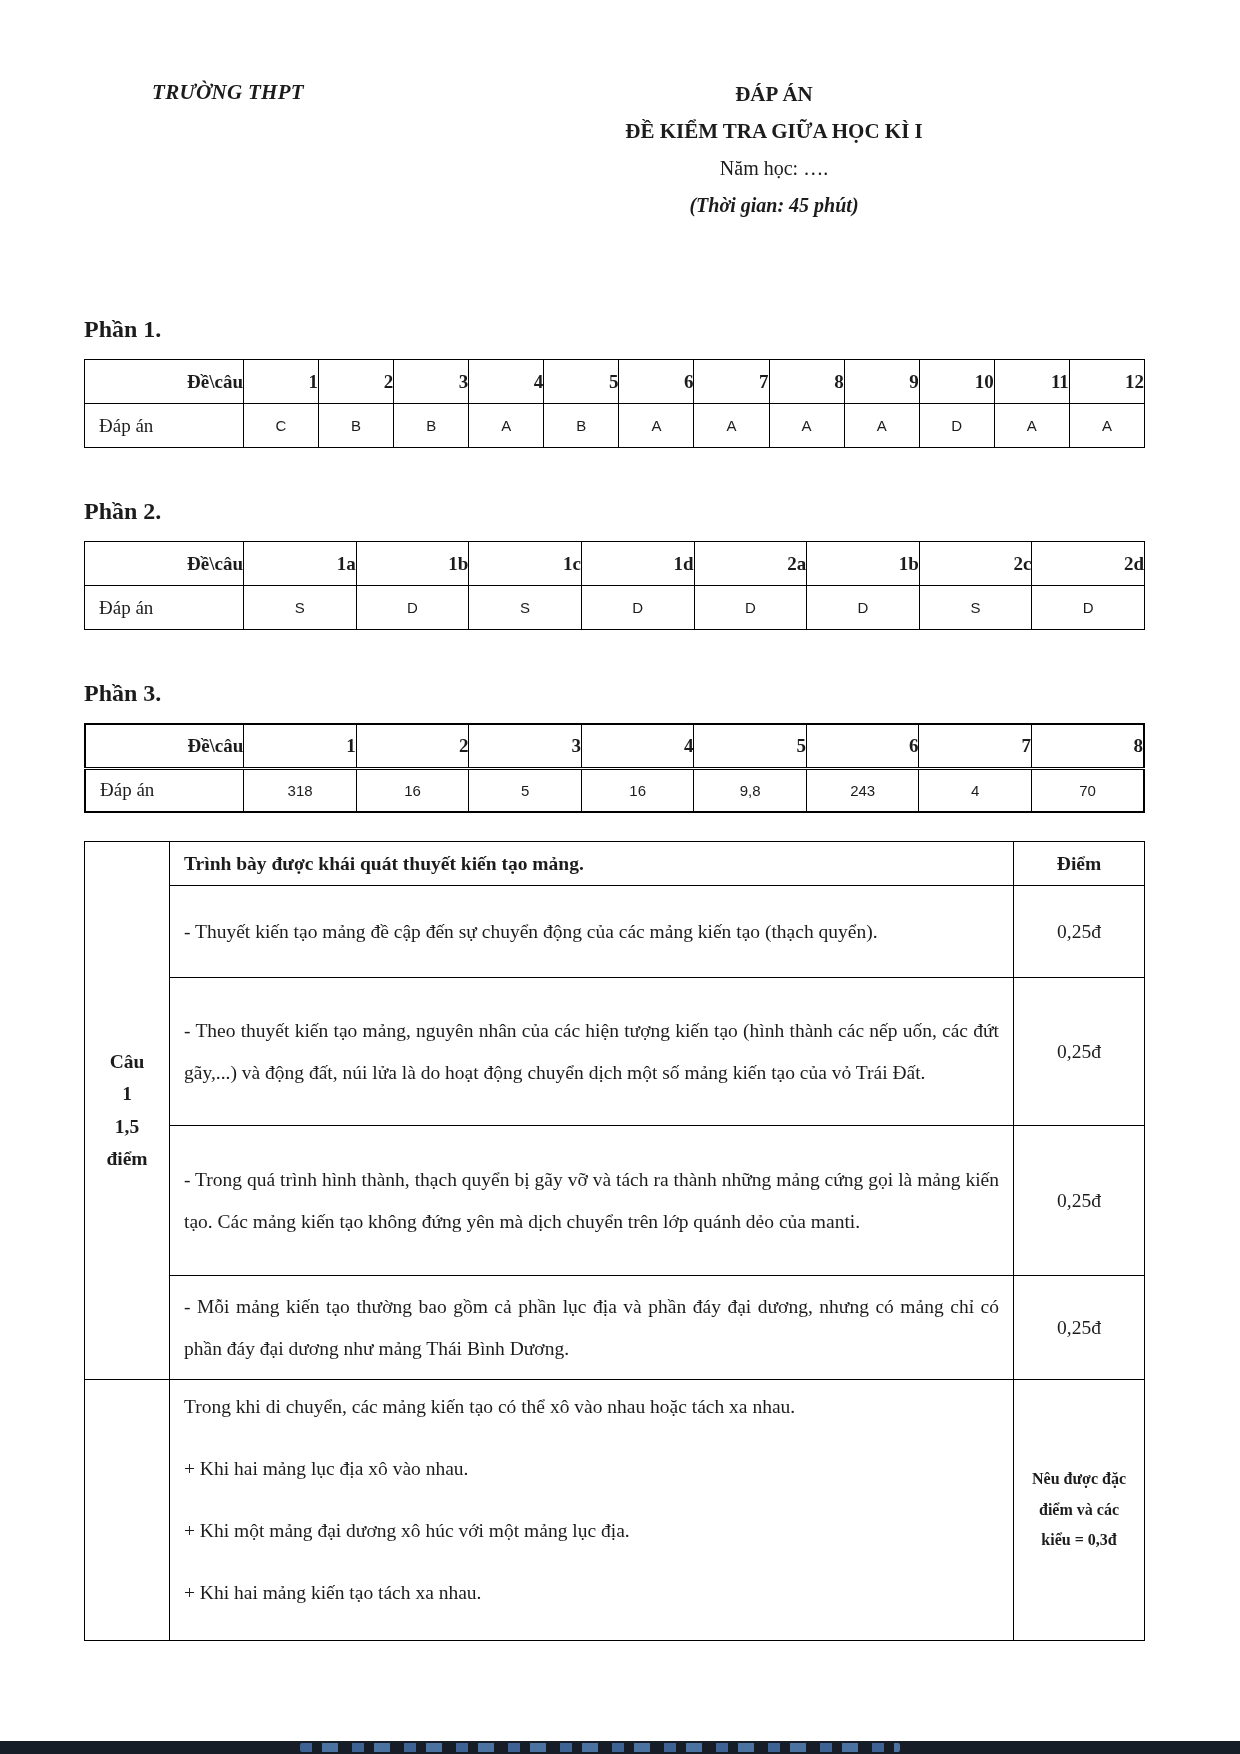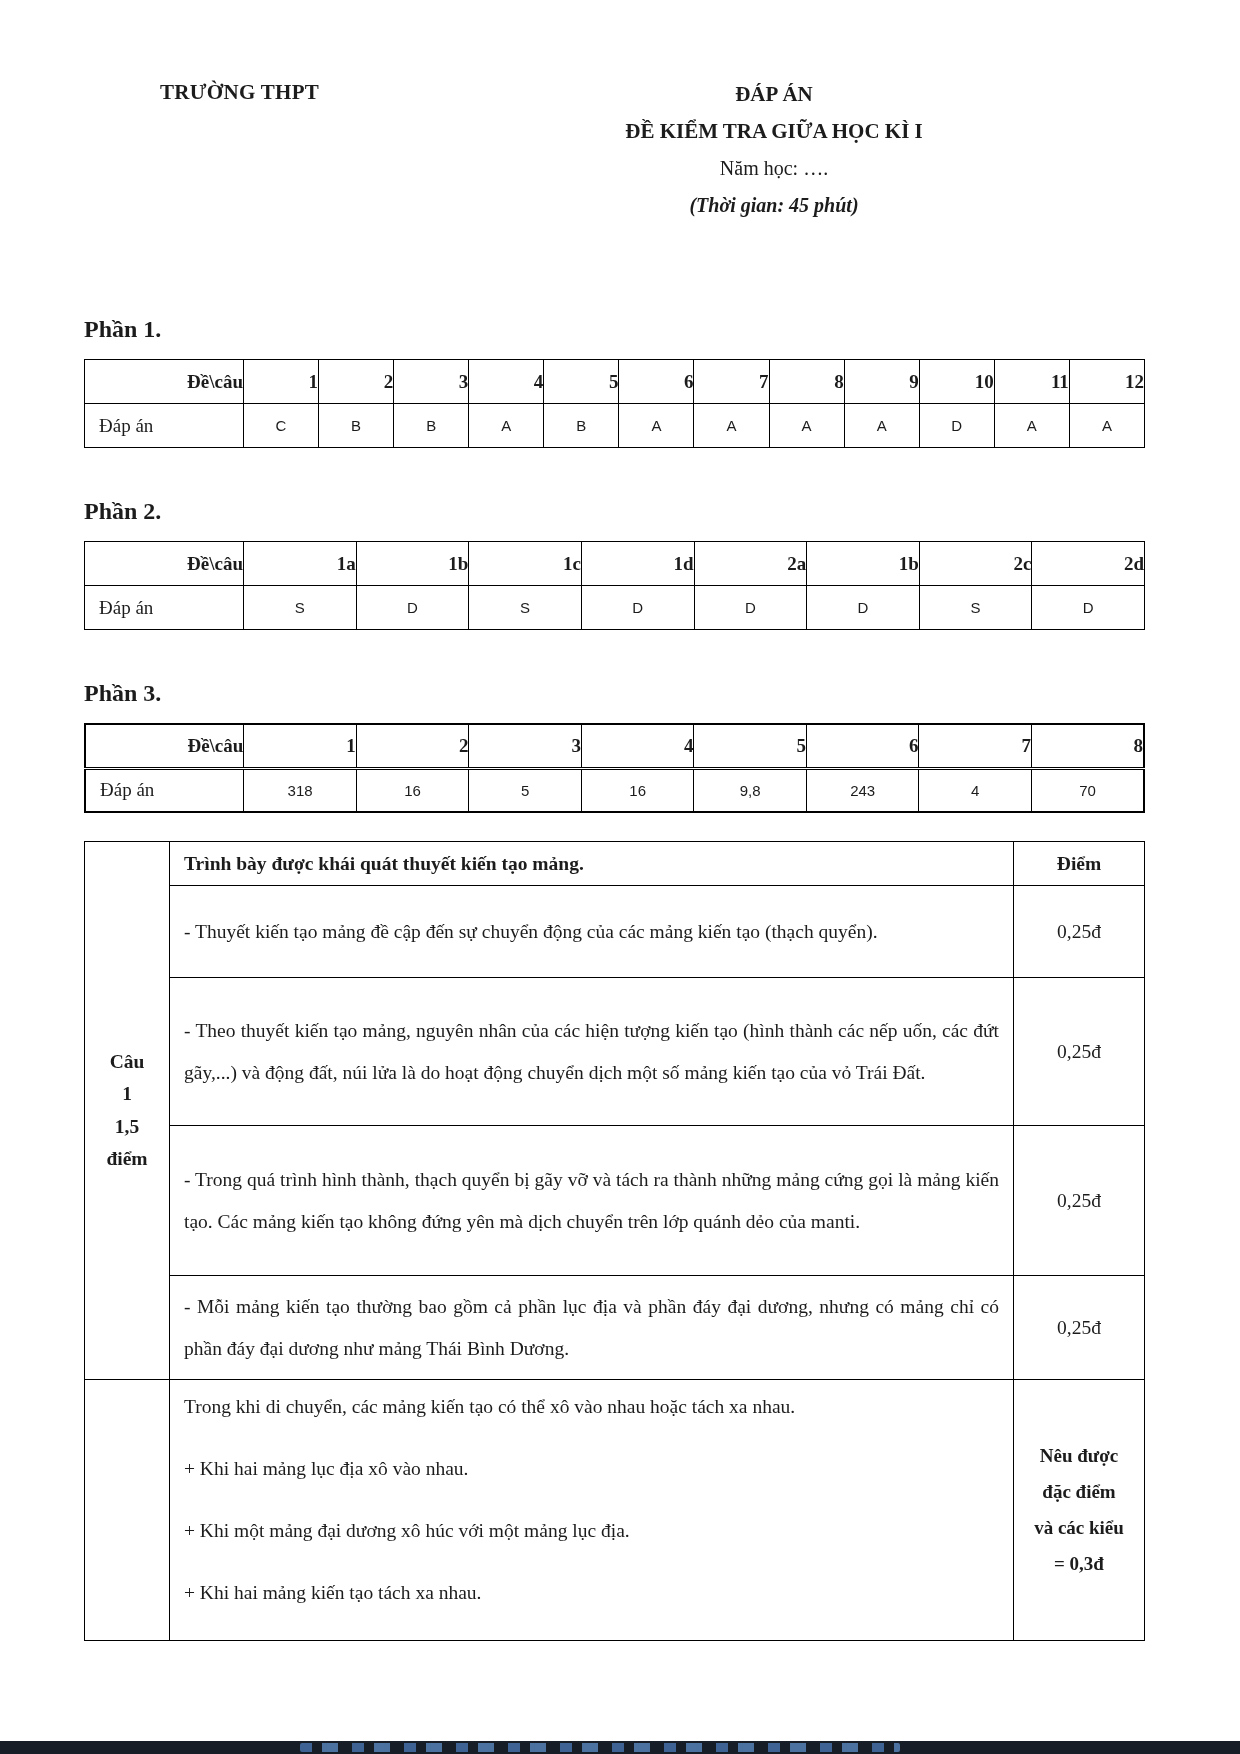--- a/index.html
+++ b/index.html
@@ -10,22 +10,22 @@
     color:#1c1c1c;
     font-family:"Liberation Serif","DejaVu Serif",serif;
     position:relative;
     overflow:hidden;
   }
   .content { padding:76px 95px 0 84px; }
 
   
   .doc-header { position:relative; height:190px; }
   .school {
-    position:absolute; left:76px; top:4px;
-    font-weight:bold; font-size:21px; letter-spacing:.3px;
+    position:absolute; left:68px; top:4px;
+    font-weight:bold; font-size:21px; letter-spacing:.3px;font-style:italic;
   }
   .title-block {
     position:absolute; left:420px; top:0; width:540px;
     text-align:center;
   }
   .title-line { font-weight:bold; font-size:21px; line-height:37px; }
   .year-line  { font-weight:normal; font-size:20px; line-height:37px; }
   .time-line  { font-weight:bold; font-style:italic; font-size:20px; line-height:37px; }
 
   
@@ -78,21 +78,21 @@
   td.v-bottom { vertical-align:bottom; padding-bottom:16px; }
   td.v-top    { vertical-align:top; padding-top:18px; }
   tr.r1 td { height:92px; }
   tr.r2 td { height:148px; }
   tr.r3 td { height:150px; }
   tr.r4 td { height:104px; }
   tr.r5 td { height:232px;margin-top:40px; }
   td.last-content { vertical-align:top; padding-top:10px; }
   td.last-content p { margin:0 0 20px 0; line-height:2.15; text-align:justify; }
   td.points-note-cell { text-align:center; font-weight:bold; vertical-align:middle; }
-  .points-note { max-width:94px; margin:0 auto; line-height:1.9; font-size:19px; }
+  .points-note { max-width:94px; margin:0 auto; line-height:1.9; font-size:16px; }
 
   
   .footer-strip {
     position:absolute; left:0; bottom:0; width:1240px; height:13px;
     background:#171d26;
   }
   .footer-strip .glyphs {
     position:absolute; left:300px; top:2px; width:600px; height:9px;
     background:repeating-linear-gradient(90deg,
       #4a79b8 0 12px, rgba(0,0,0,0) 12px 22px,

